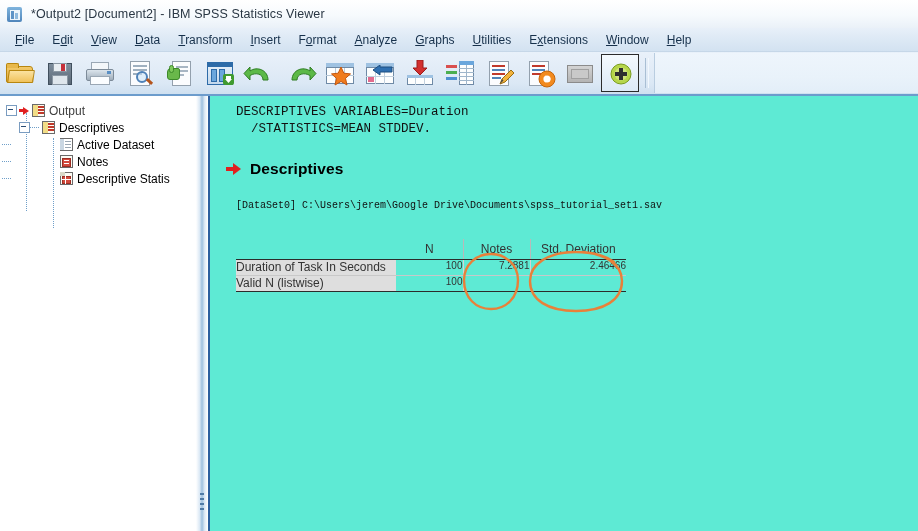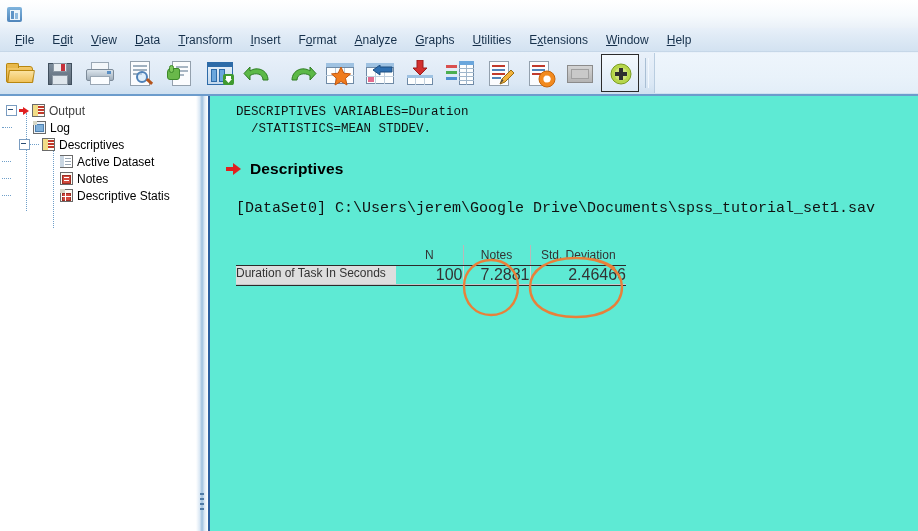--- a/index.html
+++ b/index.html
@@ -113,38 +113,38 @@
 
   .heading-row{display:flex;align-items:center;margin:22px 0 0 16px;}
   .heading-row .hdr-arrow{width:16px;height:14px;position:relative;flex:none;margin-right:8px;}
   .heading-row .hdr-arrow:before{content:"";position:absolute;left:0;top:5px;width:8px;height:4px;background:#e02020;}
   .heading-row .hdr-arrow:after{content:"";position:absolute;left:7px;top:1px;
     border-top:6px solid transparent;border-bottom:6px solid transparent;border-left:8px solid #e02020;}
   .heading-row .h1{font-size:15.5px;font-weight:bold;color:#000;letter-spacing:.1px;}
 
   .dataset-line{
     font-family:"Liberation Mono","DejaVu Sans Mono",monospace;
-    font-size:15px;color:#111;margin:22px 0 0 26px;white-space:pre;
+    font-size:10px;color:#111;margin:22px 0 0 26px;white-space:pre;
   }
 
   
   .tbl-wrap{position:relative;margin:28px 0 0 26px;width:390px;}
   .tbl-title{font-size:12.5px;font-weight:bold;text-align:center;color:#000;margin-bottom:6px;}
   table.spss{border-collapse:collapse;width:390px;table-layout:fixed;font-size:12px;color:#333;}
   table.spss col.c1{width:160px;}
   table.spss col.c2{width:67px;}
   table.spss col.c3{width:67px;}
   table.spss col.c4{width:96px;}
   table.spss th,table.spss td{padding:0;vertical-align:top;}
   .hdr-cell{height:20px;line-height:20px;text-align:center;font-weight:normal;color:#333;font-size:12px;}
   .hdr-cell.bl{border-left:1px solid #b9b9b9;}
   .hdr-blank{border:none;}
   .toprule td{border-bottom:1px solid #2b2b2b;height:0;padding:0;font-size:0;line-height:0;}
   .rowlabel{background:#dedede;color:#333;padding:5px 0 5px 8px;font-size:12px;line-height:15px;}
-  .numcell{text-align:right;padding:5px 8px 5px 0;font-size:16px;color:#333;}
+  .numcell{text-align:right;padding:5px 8px 5px 0;font-size:10px;color:#333;}
   .numcell.bl{border-left:1px solid #d5d5d5;}
   .rowsep td{border-bottom:1px solid #c8c8c8;height:0;padding:0;font-size:0;line-height:0;}
   .botrule td{border-bottom:1px solid #2b2b2b;height:0;padding:0;font-size:0;line-height:0;}
 
   
   .annot{position:absolute;pointer-events:none;}
   .annot svg{display:block;overflow:visible;}
 </style>
 </head>
 <body>
@@ -153,20 +153,21 @@
 
   <div class="titlebar">
     <div class="tb-icon">
       <div class="appicon">
         <div class="bk"></div>
           <div class="pg"></div>
           <div class="b1"></div>
           <div class="b2"></div>
       </div>
     </div>
+    <div class="title-text">*Output2 [Document2] - IBM SPSS Statistics Viewer</div>
   </div>
 
   <div class="menubar">
     <div class="menu-item"><u>F</u><span></span>ile</div>
     <div class="menu-item">E<u>d</u>it</div>
     <div class="menu-item"><u>V</u>iew</div>
     <div class="menu-item"><u>D</u>ata</div>
     <div class="menu-item"><u>T</u>ransform</div>
     <div class="menu-item"><u>I</u>nsert</div>
     <div class="menu-item">F<u>o</u>rmat</div>
@@ -371,29 +372,20 @@
         <span class="ticon">
           <i class="base"></i>
           <i class="sq" style="left:2px;top:1px;width:5px;height:11px;background:#f2dd86;"></i>
           <i class="sq" style="left:7px;top:2px;width:6px;height:2px;background:#c0392b;"></i>
           <i class="sq" style="left:7px;top:5px;width:6px;height:2px;background:#c0392b;"></i>
           <i class="sq" style="left:7px;top:8px;width:6px;height:2px;background:#c0392b;"></i>
         </span>
         <span class="lbl">Output</span>
       </div>
 
-      <div class="tnode" style="padding-left:28px;">
-        <span class="dotline h" style="position:absolute;left:-2px;top:8px;width:10px;"></span>
-        <span class="ticon">
-          <i class="base" style="background:#eef4fa;"></i>
-          <i class="sq" style="left:3px;top:3px;width:9px;height:8px;background:#7fb0da;border:1px solid #4d7fae;box-sizing:border-box;"></i>
-          <i class="sq" style="left:1px;top:0;width:4px;height:4px;background:#d8d8c8;"></i>
-        </span>
-        <span class="lbl">Log</span>
-      </div>
 
       <div class="tnode" style="padding-left:15px;">
         <span class="tgl"></span>
         <span class="dotline h" style="position:absolute;left:26px;top:8px;width:9px;"></span>
         <span class="ticon" style="margin-left:9px;">
           <i class="base"></i>
           <i class="sq" style="left:2px;top:1px;width:5px;height:11px;background:#f2dd86;"></i>
           <i class="sq" style="left:7px;top:2px;width:6px;height:2px;background:#c0392b;"></i>
           <i class="sq" style="left:7px;top:5px;width:6px;height:2px;background:#c0392b;"></i>
           <i class="sq" style="left:7px;top:8px;width:6px;height:2px;background:#c0392b;"></i>
@@ -485,20 +477,26 @@
           <tbody>
             <tr>
               <td class="rowlabel">Duration of Task In Seconds</td>
               <td class="numcell">100</td>
               <td class="numcell bl">7.2881</td>
               <td class="numcell bl">2.46466</td>
             </tr>
             <tr class="rowsep">
                 <td colspan="4"></td>
               </tr>
+            <tr>
+              <td class="rowlabel">Valid N (listwise)</td>
+              <td class="numcell">100</td>
+              <td class="numcell bl"></td>
+              <td class="numcell bl"></td>
+            </tr>
             <tr class="botrule">
                 <td colspan="4"></td>
               </tr>
           </tbody>
         </table>
 
         <div class="annot" style="left:222px;top:12px;">
           <svg width="66" height="62" viewBox="0 0 66 62">
             <path d="M33 3 C48 3, 60 14, 60 29 C60 47, 48 58, 33 58 C18 58, 6 47, 6 29 C6 14, 18 3, 33 3 C40 3, 46 5, 50 9" fill="none" stroke="#E8803A" stroke-width="2.4" stroke-linecap="round"></path>
           </svg>

